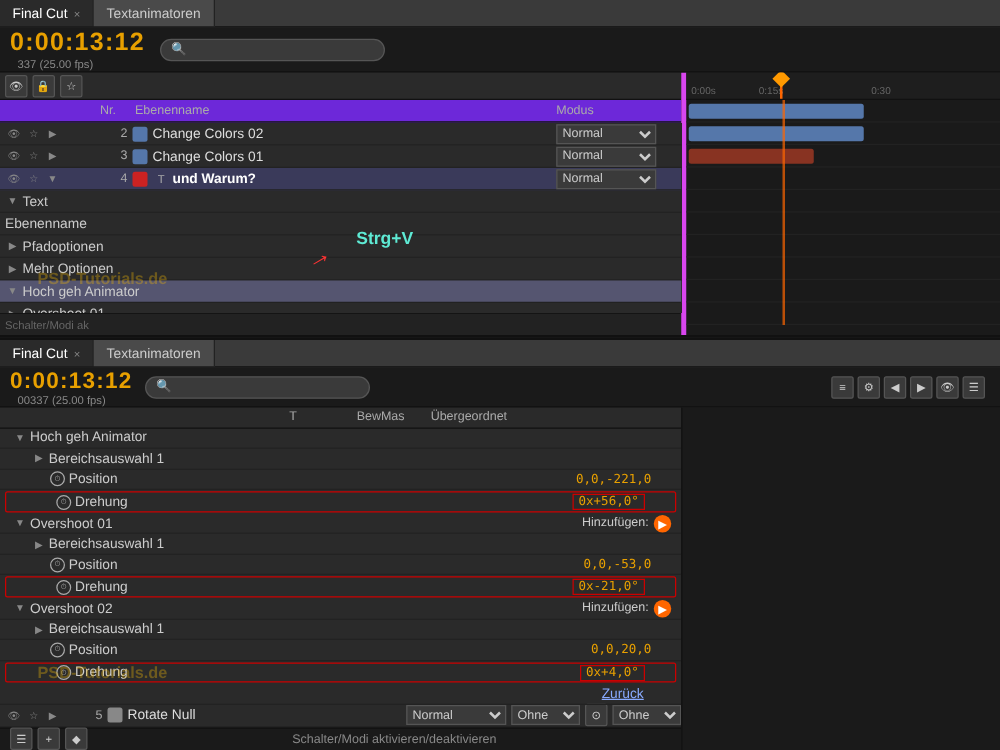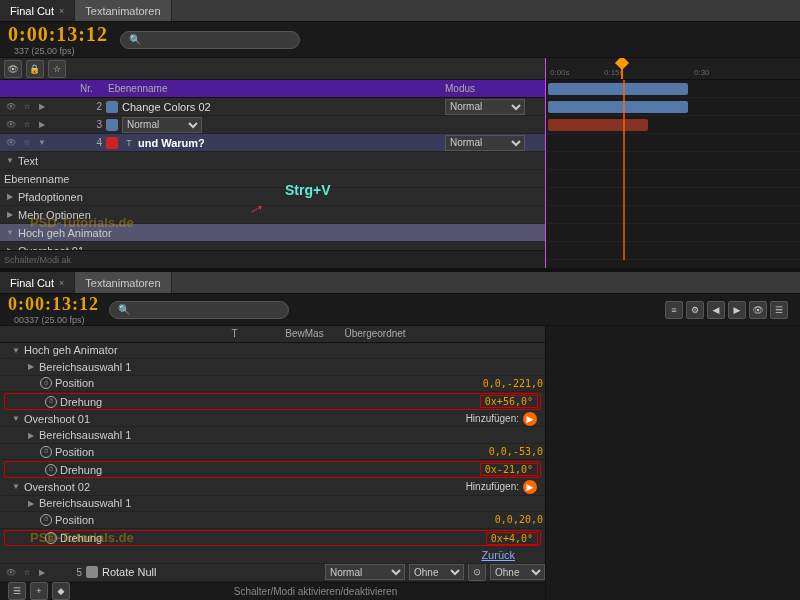--- a/index.html
+++ b/index.html
@@ -54,21 +54,21 @@
       display: flex;
       align-items: center;
       height: 36px;
       padding: 0 8px;
       border-bottom: 1px solid #111;
     }
     .timecode {
       color: #e8a000;
       font-size: 20px;
       font-weight: bold;
-      font-family: Liberation Serif, serif;
+      font-family: Liberation Sans, sans-serif;
       letter-spacing: 1px;
     }
     .fps-info {
       color: #888;
       font-size: 9px;
       margin-left: 6px;
       line-height: 1.2;
     }
     .search-box {
       margin-left: 12px;
@@ -99,21 +99,21 @@
       border-radius: 2px;
       display: flex;
       align-items: center;
       justify-content: center;
       font-size: 9px;
       color: #ccc;
       cursor: pointer;
     }
     .col-header {
       display: flex;
-      background: #4c1d95;
+      background: #6d28d9;
       height: 18px;
       align-items: center;
       border-bottom: 1px solid #111;
       padding-left: 80px;
     }
     .col-nr {
       width: 28px;
       color: #aaa;
       font-size: 10px;
     }
@@ -255,21 +255,21 @@
     }
     .left-panel {
       width: 545px;
       display: flex;
       flex-direction: column;
       overflow: hidden;
     }
     .right-panel {
       flex: 1;
       background: #1a1a1a;
-      border-left: 1px solid #d946ef;
+      border-left: 4px solid #d946ef;
       overflow: hidden;
       position: relative;
     }
     .timeline-ruler {
       height: 22px;
       background: #1e1e1e;
       display: flex;
       align-items: flex-end;
       padding-bottom: 2px;
       border-bottom: 1px solid #111;
@@ -320,21 +320,21 @@
     .animator-row {
       display: flex;
       align-items: center;
       height: 18px;
       border-bottom: 1px solid #222;
       padding-left: 4px;
       position: relative;
     }
     .value-text {
       margin-left: auto;
-      margin-right: 2px;
+      margin-right: 24px;
       color: #e8a000;
       font-size: 10px;
       font-family: monospace;
     }
     .value-text.orange-box {
       border: 1px solid #cc0000;
       padding: 0 4px;
       color: #e8a000;
     }
     .hinzufuegen {
@@ -486,20 +486,21 @@
         </div>
 
         <div class="layer-row">
           <div class="layer-controls">
             <span class="eye-btn">👁</span>
             <span class="eye-btn">☆</span>
             <span class="expand-arrow">▶</span>
           </div>
           <span class="layer-nr">3</span>
           <span class="layer-color" style="background:#5577aa;"></span>
+          <span class="layer-name">Change Colors 01</span>
           <div class="layer-modus">
             <select class="modus-select">
               <option>Normal</option>
             </select>
           </div>
         </div>
 
         <div class="layer-row selected">
           <div class="layer-controls">
             <span class="eye-btn">👁</span>

